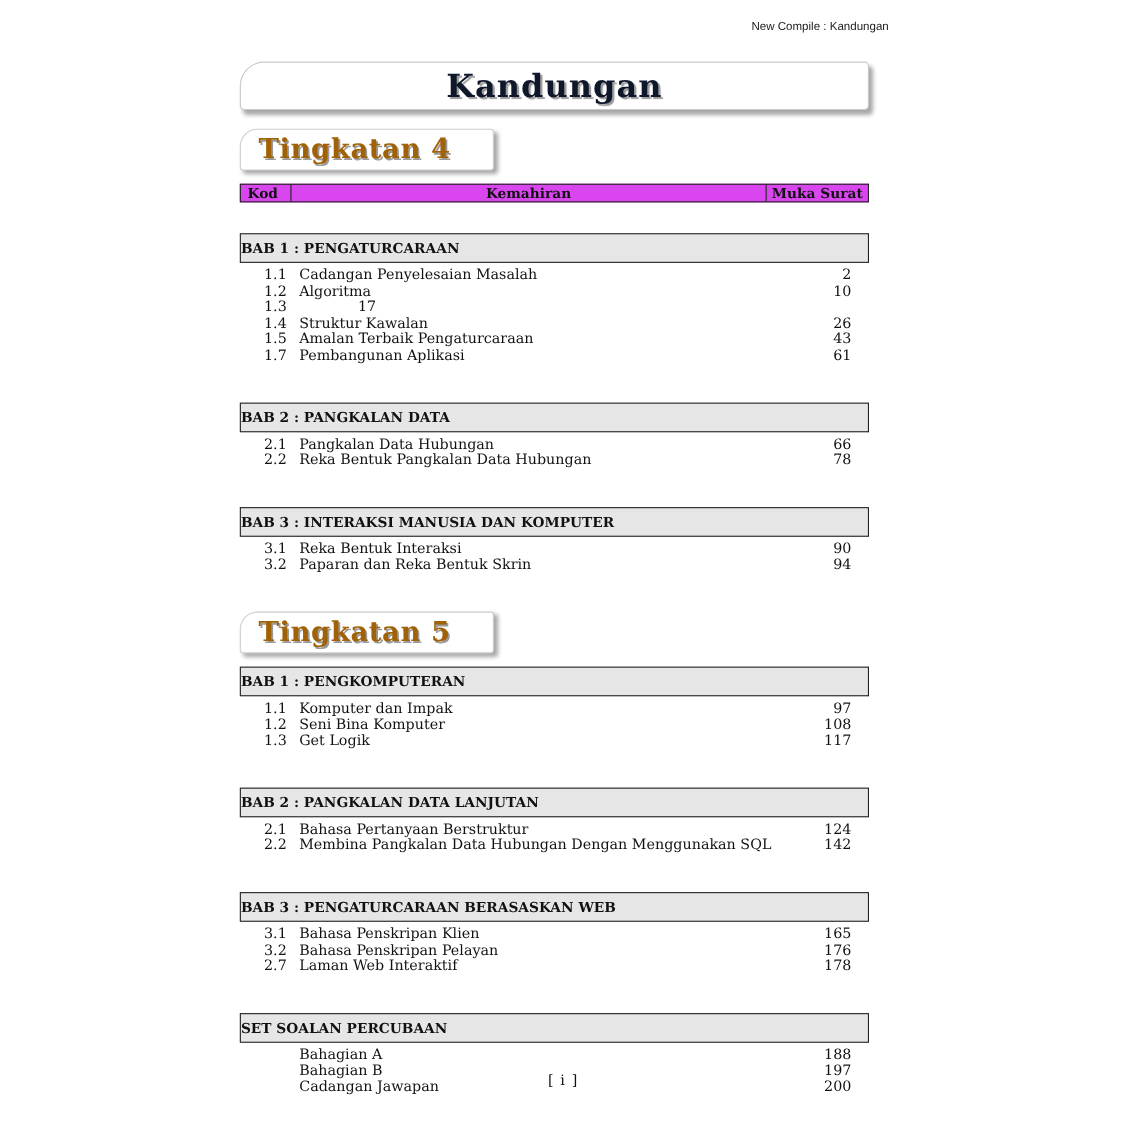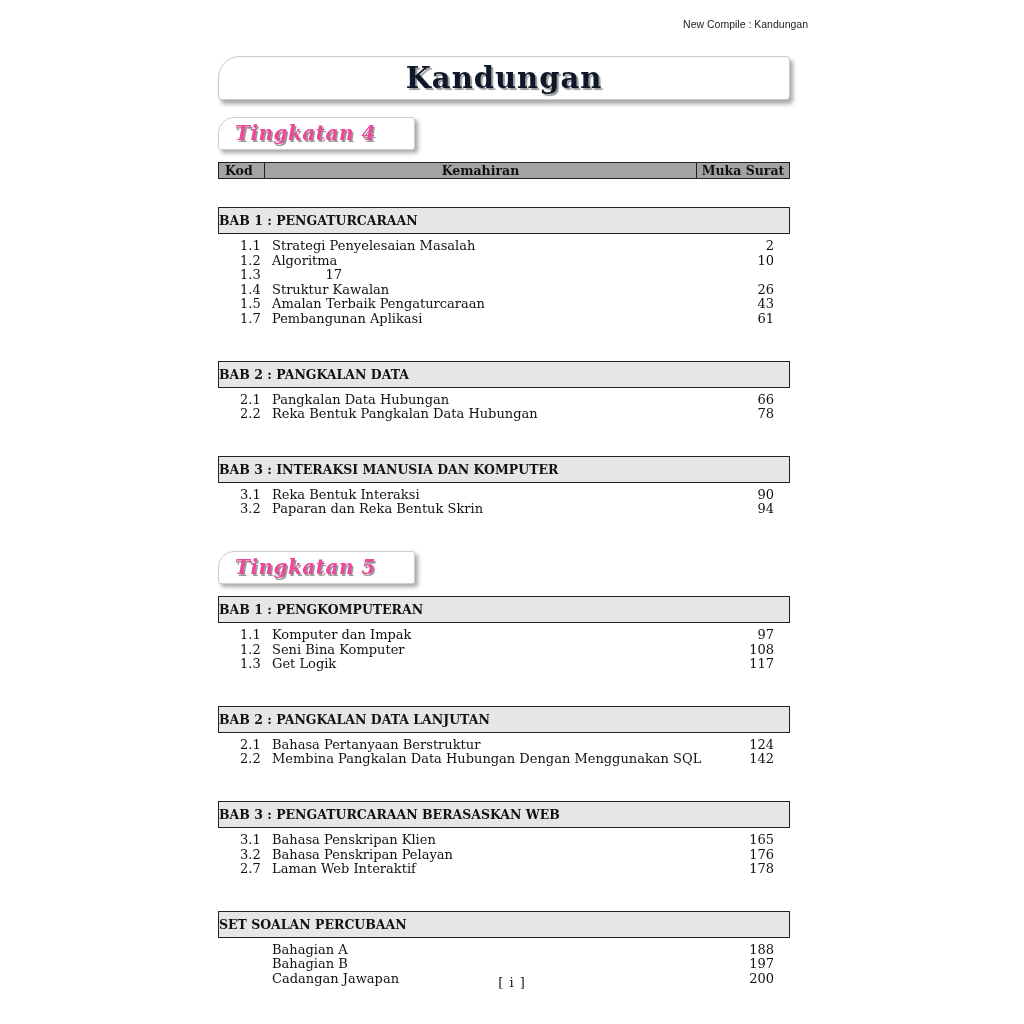--- a/index.html
+++ b/index.html
@@ -58,32 +58,31 @@
     border: 1px solid #cfcfcf;
     border-radius: 16px 3px 3px 3px;
     box-shadow: 3px 3px 4px rgba(0,0,0,0.35);
     background: #fff;
     padding: 3px 38px 4px 16px;
     margin-bottom: 12px;
   }
   .section-label {
     font-family: "DejaVu Serif", serif;
     font-weight: bold;
-    font-size: 20px;
+    font-size: 25px;
     letter-spacing: 0.5px;
-    color: #ec4899;
+    color: #a16207;
     text-shadow: 1.5px 1.5px 0 #9a9a9a;
-    font-style: italic;
   }
 
   
   .col-header {
     display: flex;
     border: 1px solid #222;
-    background: #a3a3a3;
+    background: #d946ef;
     font-weight: bold;
     font-size: 12.5px;
     height: 17px;
     align-items: center;
     box-sizing: border-box;
     margin-bottom: 28px;
   }
   .col-kod {
     width: 46px;
     padding-left: 6px;
@@ -161,21 +160,21 @@
       <span class="col-kemahiran">Kemahiran</span>
       <span class="col-muka">Muka Surat</span>
     </div>
 
     <div class="chapters">
   <div class="chapter">
     <div class="chapter-header">BAB 1 : PENGATURCARAAN</div>
     <div class="rows">
   <div class="toc-row">
     <span class="toc-code">1.1</span>
-    <span class="toc-title">Strategi Penyelesaian Masalah</span>
+    <span class="toc-title">Cadangan Penyelesaian Masalah</span>
     <span class="toc-page">2</span>
   </div>
 
   <div class="toc-row">
     <span class="toc-code">1.2</span>
     <span class="toc-title">Algoritma</span>
     <span class="toc-page">10</span>
   </div>
 
   <div class="toc-row">

